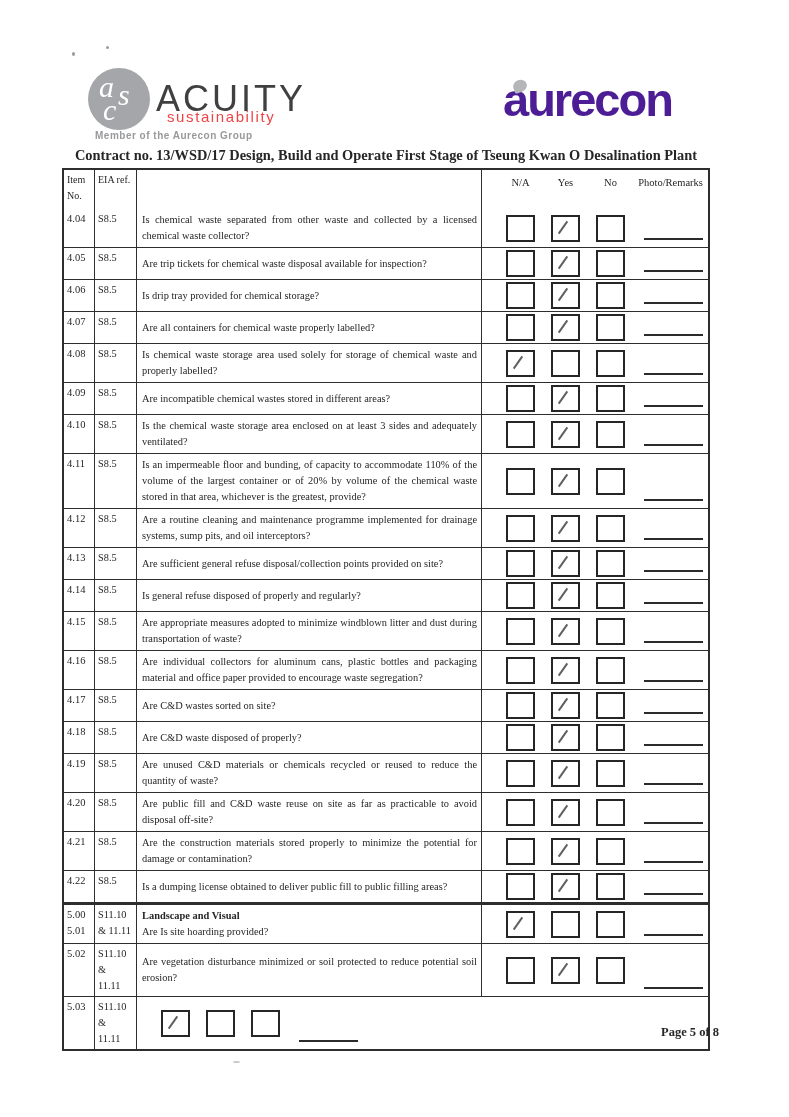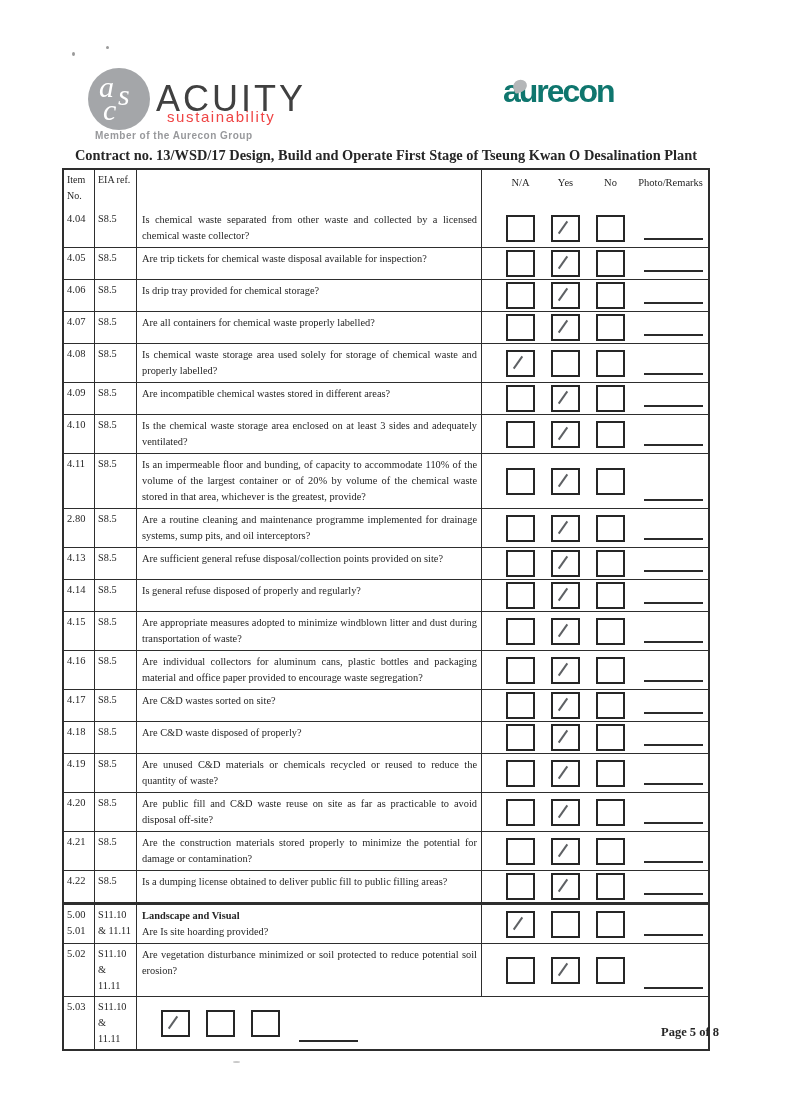--- a/index.html
+++ b/index.html
@@ -30,41 +30,41 @@
   .acuity-tag  { position:absolute; left:79px; top:44px; font-family:"Liberation Sans", sans-serif;
     font-size:15px; letter-spacing:1.6px; color:#ef4444; }
   .acuity-member { position:absolute; left:7px; top:66px; width:230px; font-family:"Liberation Sans", sans-serif;
     font-size:10px; font-weight:bold; letter-spacing:0.5px; color:#98999c; white-space:nowrap; }
 
   
   .aurecon { position:absolute; left:503px; top:74px; }
   .aurecon-leaf { position:absolute; left:10px; top:6px; width:14px; height:12px;
     background:#b4b6b8; border-radius:60% 60% 60% 15%; transform:rotate(-20deg); }
   .aurecon-word { font-family:"Liberation Sans", sans-serif; font-weight:bold;
-    font-size:32px; letter-spacing:-2px; color:#0f766e; line-height:1.1; }
+    font-size:47px; letter-spacing:-2px; color:#4c1d95; line-height:1.1; }
 
   
   .title { position:absolute; left:62px; top:147px; width:648px; text-align:center;
     font-weight:bold; font-size:14.4px; white-space:nowrap; }
 
   
   .tbl { position:absolute; left:62px; top:168px; width:648px;
     border:2px solid #2e2e2e; box-sizing:border-box; }
   .row { display:flex; border-top:1px solid #2e2e2e; min-height:31px; align-items:stretch; }
   .row:first-child { border-top:none; }
   .row.head { height:39px; min-height:39px; border-top:none; }
   .row.sec { border-top-width:3px; }
   .c { box-sizing:border-box; }
   .c-item { width:31px; border-right:1px solid #2e2e2e; padding:2px 1px 2px 3px;
     font-size:10.5px; line-height:16px; }
   .c-eia  { width:42px; border-right:1px solid #2e2e2e; padding:2px 1px 2px 3px;
     font-size:10.3px; line-height:16px; }
   .c-q    { flex:1; border-right:1px solid #2e2e2e; padding:3px 4px 3px 5px;
     font-size:10.4px; line-height:16px; text-align:justify;
-    display:flex; flex-direction:column; }
+    display:flex; flex-direction:column; justify-content:center; }
   .c-q .sec-head { font-weight:bold; text-align:left; }
   .c-checks { width:226px; display:flex; align-items:center; padding-left:16px; }
   .slot { width:45px; display:flex; justify-content:center; align-items:center; }
   .slot-line { flex:1; align-self:flex-end; margin:0 5px 7px 11px;
     border-bottom:2px solid #2b2b2b; height:0; }
   .head .c-checks { align-items:flex-start; padding-top:7px; font-size:10.5px; }
   .head .slot-rest { flex:1; text-align:center; }
   .head .c-item, .head .c-eia { font-size:10px; }
   .b { font-weight:normal; }
 
@@ -301,21 +301,21 @@
               <div class="cb ticked"></div>
             </div>
             <div class="slot">
               <div class="cb"></div>
             </div>
             <div class="slot-line"></div>
           </div>
         </div>
         <div class="row">
           <div class="c c-item">
-            <div>2.80</div>
+            <div>4.12</div>
           </div>
           <div class="c c-eia">
             <div>S8.5</div>
           </div>
           <div class="c c-q">
             <div>Are a routine cleaning and maintenance programme implemented for drainage systems, sump pits, and oil interceptors?</div>
           </div>
           <div class="c c-checks">
             <div class="slot">
               <div class="cb"></div>

